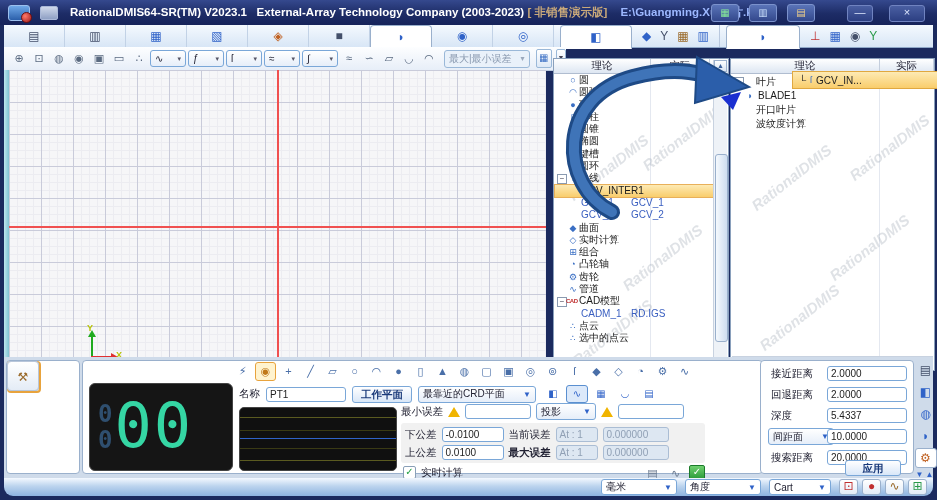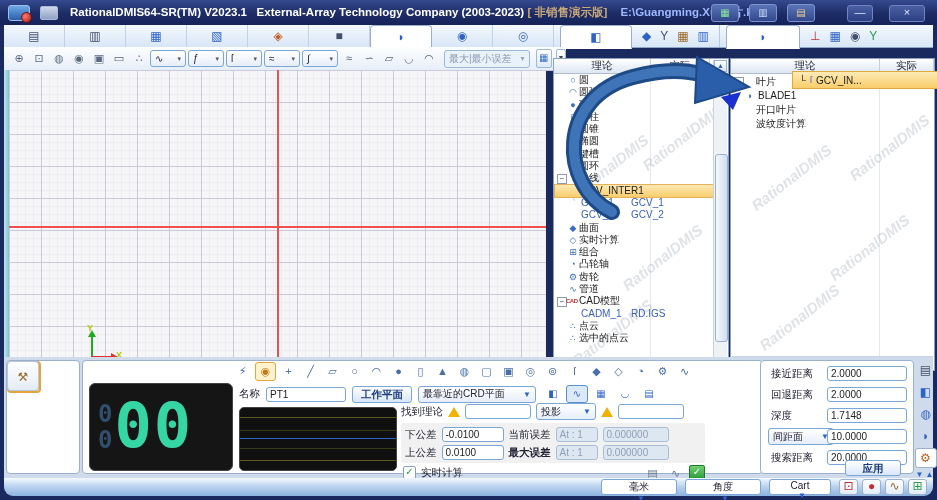--- a/index.html
+++ b/index.html
@@ -108,21 +108,21 @@
   .lbtn{position:absolute;width:30px;height:28px;border:1px solid #b8c6da;border-radius:4px;
     background:linear-gradient(#ffffff,#e4ecf6);text-align:center;line-height:27px;font-size:15px;}
   .lbtn.active{border:2px solid #e8a33d;background:linear-gradient(#fff6dd,#fde7b0);line-height:25px;}
   .mainpanel{left:78px;top:3px;width:679px;height:112px;}
   .featbar{position:absolute;left:150px;top:1px;right:4px;height:19px;display:flex;align-items:center;gap:3px;}
   .fbi{width:19px;height:17px;text-align:center;line-height:17px;font-size:11px;color:#4a6fa8;border-radius:3px;}
   .fbi.active{border:1.5px solid #e8a33d;background:#fff3cf;color:#c07818;}
   .counter{position:absolute;left:6px;top:22px;width:142px;height:86px;background:#151515;border-radius:6px;
     border:1px solid #444;display:flex;align-items:center;font-family:"DejaVu Sans Mono",monospace;}
   .cdim{display:flex;flex-direction:column;margin-left:8px;color:#2f4f6f;font-size:24px;font-weight:bold;line-height:26px;}
-  .cmain{color:#35d6a4;font-size:62px;font-weight:bold;letter-spacing:2px;margin-left:2px;margin-top:-4px;}
+  .cmain{color:#35d6a4;font-size:62px;font-weight:normal;letter-spacing:2px;margin-left:2px;margin-top:-4px;}
   .namerow{position:absolute;left:156px;top:24px;height:18px;display:flex;align-items:center;gap:6px;}
   .lab{color:#223;font-size:10.5px;white-space:nowrap;}
   .inp{height:13px;border:1px solid #7aa7d8;border-radius:3px;background:#fff;font-size:10px;color:#222;
     padding:0 3px;line-height:13px;}
   .inp.dis{background:#dde7f2;color:#90a0b5;border-color:#aabdd4;}
   .btn{height:15px;border:1px solid #7aa7d8;border-radius:3px;background:linear-gradient(#ffffff,#d9e7f8);
     color:#1a3a7a;font-size:10.5px;font-weight:bold;padding:0 8px;line-height:15px;white-space:nowrap;}
   .dd{height:15px;border:1px solid #7aa7d8;border-radius:3px;background:linear-gradient(#ffffff,#e6eef9);
     font-size:10px;color:#223;display:flex;align-items:center;justify-content:space-between;padding:0 4px;white-space:nowrap;}
   .dd .arr{color:#2f62c8;font-size:8px;margin-left:4px;}
@@ -145,21 +145,21 @@
   .prow .inp{position:absolute;left:66px;width:72px;}
   .pdd{position:absolute;left:7px;width:56px;}
   .applybtn{position:absolute;left:84px;top:99px;width:54px;height:14px;text-align:center;padding:0;}
   .sidebtns{position:absolute;left:910px;top:2px;width:23px;height:116px;display:flex;flex-direction:column;align-items:center;gap:2px;padding-top:1px;}
   .sbi{width:20px;height:18px;text-align:center;line-height:18px;font-size:12px;border-radius:3px;border:1px solid transparent;}
   .sbi.active{border:1px solid #9ab0cc;background:#fff;}
   .collapsearr{font-size:8px;color:#2f62c8;letter-spacing:2px;}
   
   .statusbar{position:absolute;left:4px;top:478px;width:929px;height:18px;border-radius:0 0 9px 9px;
     background:linear-gradient(#f4f9ff,#bcd4ee 45%,#8db3e0);display:flex;align-items:center;justify-content:flex-end;gap:8px;padding-right:6px;box-sizing:border-box;}
-  .statusbar .dd{background:#fff;height:14px;flex-direction:column;}
+  .statusbar .dd{background:#fff;height:14px;}
   .sico{width:17px;height:14px;border:1px solid #9ab0cc;border-radius:3px;background:linear-gradient(#fff,#e2ecf8);
     text-align:center;line-height:13px;font-size:10px;}
 </style>
 </head>
 <body>
 
 <div class="window">
 
   <div class="titlebar">
     <span class="appico"></span>
@@ -603,21 +603,21 @@
 
       <div class="graphstrip">
         <div class="gl" style="top:9px;background:#5a5a20"></div>
         <div class="gl" style="top:22px;background:#3a3a14"></div>
         <div class="gl" style="top:30px;background:#2f62c8"></div>
         <div class="gl" style="top:40px;background:#3a3a14"></div>
         <div class="gl" style="top:52px;background:#5a5a20"></div>
       </div>
 
       <div class="fieldrow" style="left:318px;top:42px">
-        <span class="lab">找到理论</span>
+        <span class="lab">最小误差</span>
         <span class="warn"></span>
         <span class="inp" style="width:58px"></span>
         <span class="dd" style="width:50px">
           <span>投影</span>
             <span class="arr">▼</span>
         </span>
         <span class="warn"></span>
         <span class="inp" style="width:58px"></span>
       </div>
 
@@ -654,21 +654,21 @@
       <div class="prow" style="top:4px">
         <span class="lab">接近距离</span>
         <span class="inp">2.0000</span>
       </div>
       <div class="prow" style="top:25px">
         <span class="lab">回退距离</span>
         <span class="inp">2.0000</span>
       </div>
       <div class="prow" style="top:46px">
         <span class="lab">深度</span>
-        <span class="inp">1.7148</span>
+        <span class="inp">5.4337</span>
       </div>
       <div class="prow" style="top:67px">
         <span class="dd pdd">
           <span>间距面</span>
             <span class="arr">▼</span>
         </span>
         <span class="inp">10.0000</span>
       </div>
       <div class="prow" style="top:88px">
         <span class="lab">搜索距离</span>

